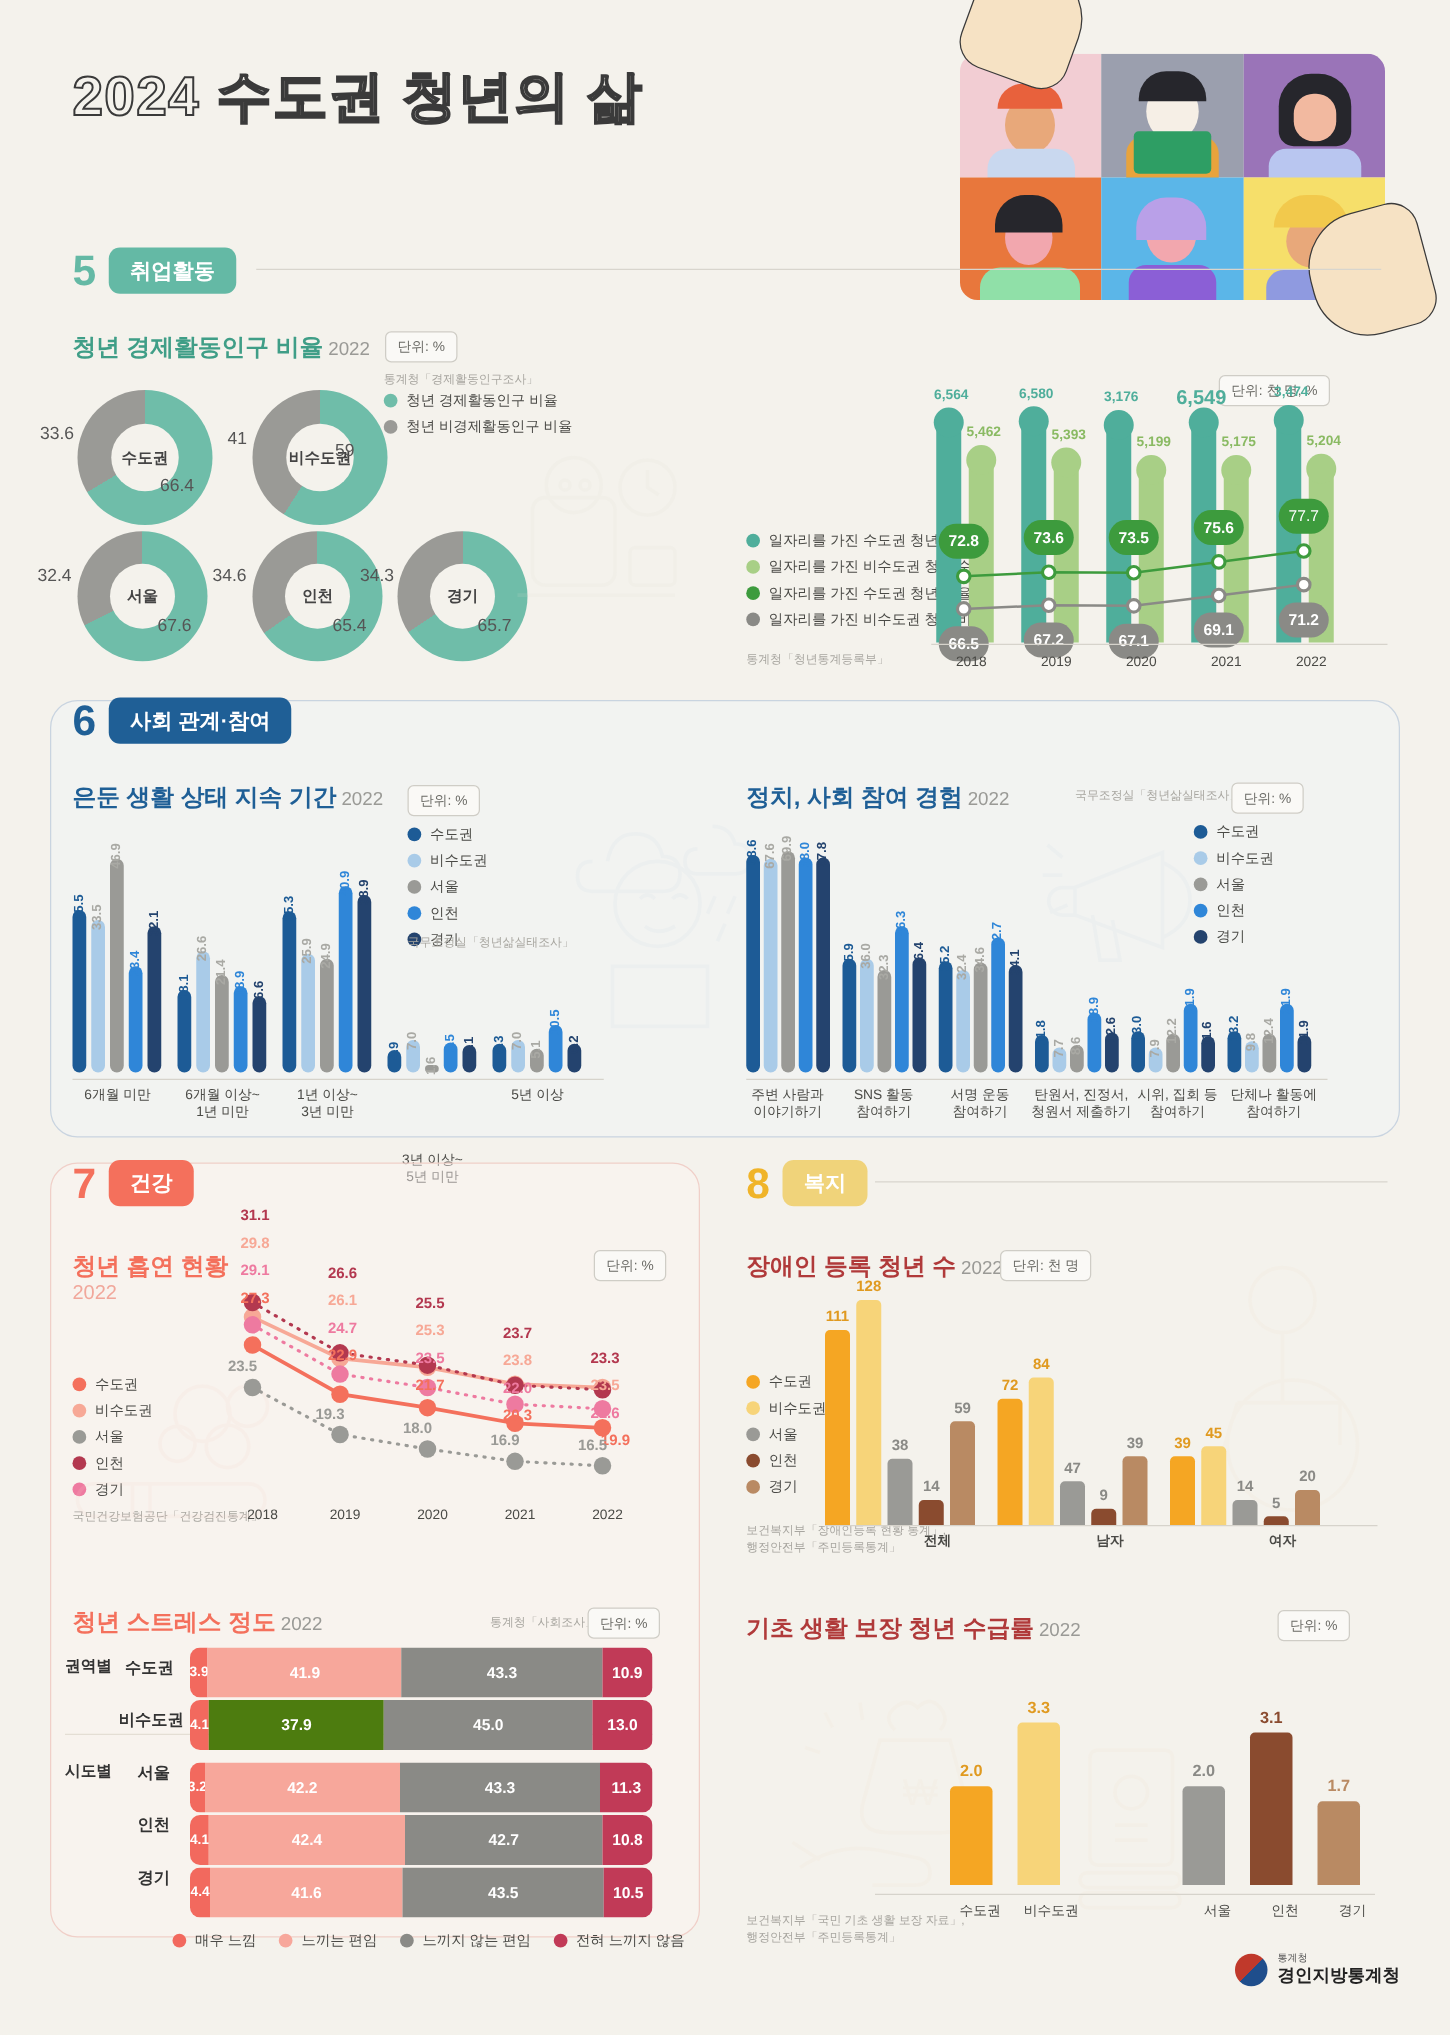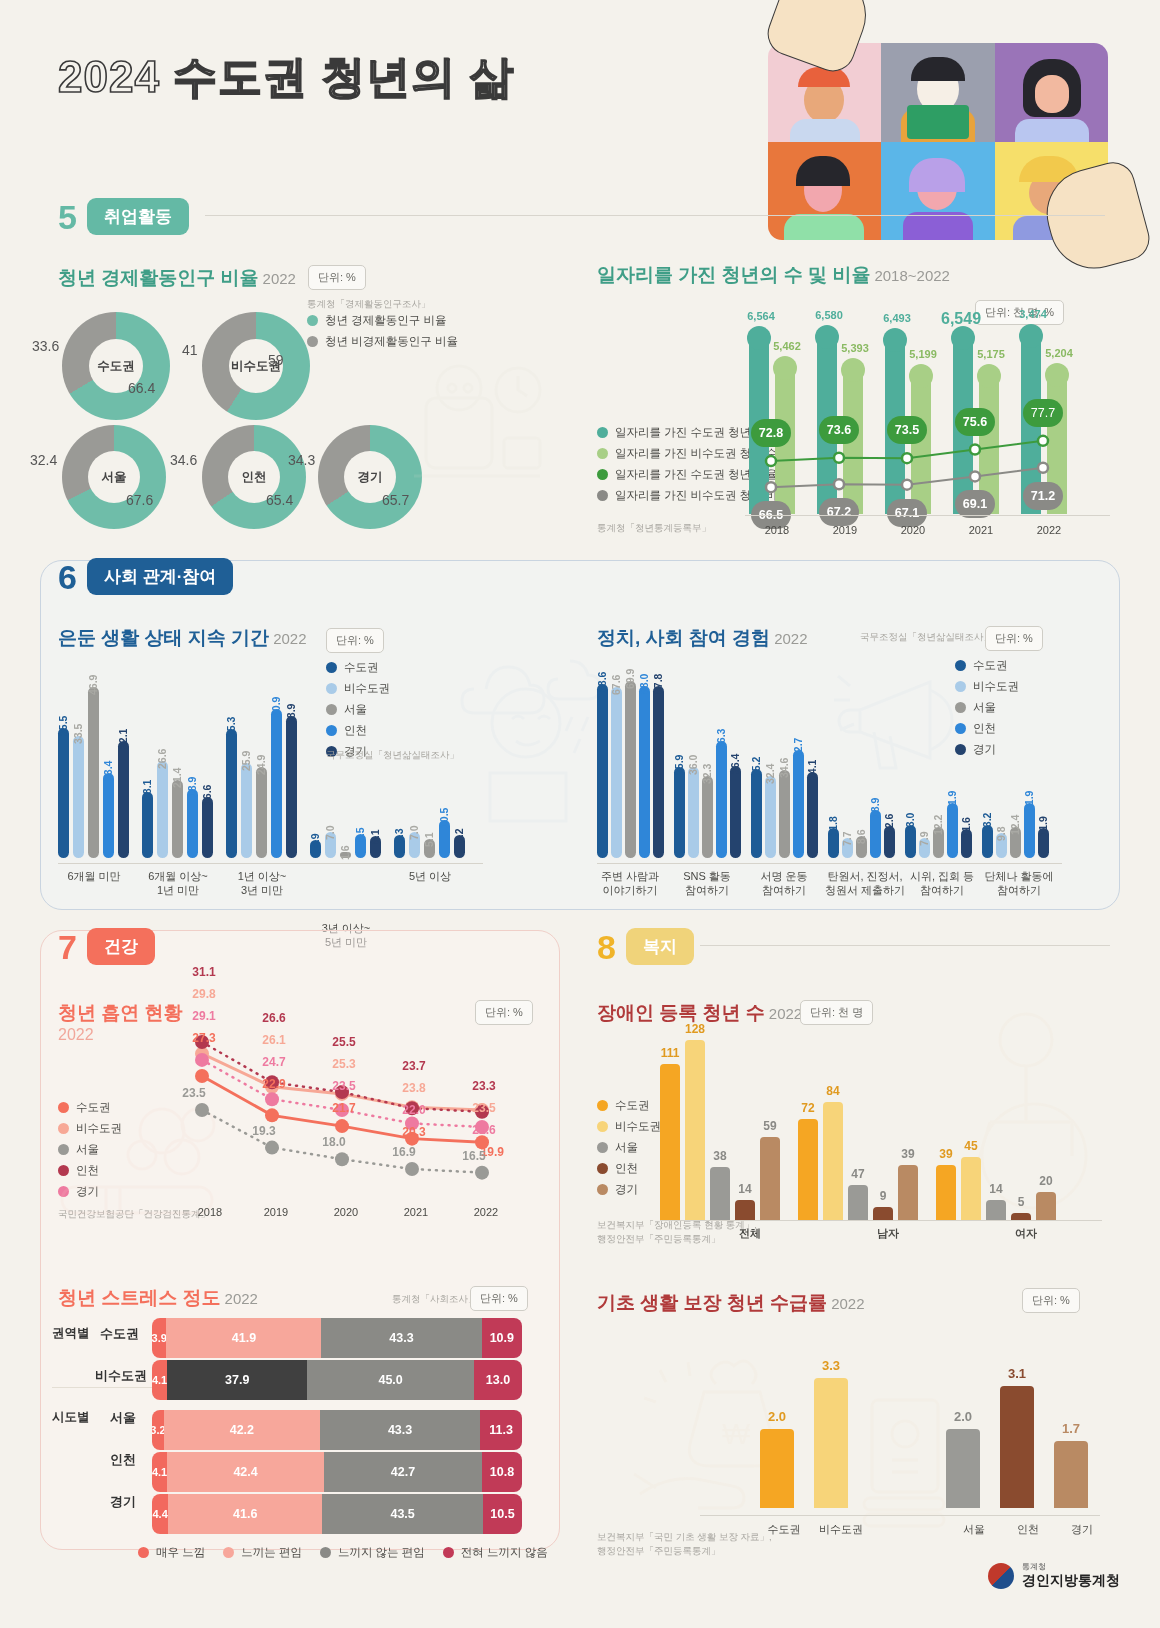--- a/index.html
+++ b/index.html
@@ -202,23 +202,20 @@
       <circle cx="44" cy="38" r="4"></circle>
           <circle cx="60" cy="38" r="4"></circle>
       <rect x="96" y="88" width="36" height="30" rx="4"></rect>
           <circle cx="110" cy="40" r="22"></circle>
       <path d="M110 26v14l9 6"></path>
           <path d="M6 126h126"></path>
         </g>
       </svg>
   </div>
 
-  <div class="ctitle t-green" style="left:597px;top:262px;">
-    <span>일자리를 가진 청년의 수 및 비율</span><span class="yr">2018~2022</span>
-  </div>
   <div class="unit" style="left:975px;top:258px;margin-top:42px;">단위: 천 명, %</div>
   <div class="src" style="left:597px;top:521px;">통계청「청년통계등록부」</div>
 
   <div class="legend" style="left:597px;top:425px;">
     <div class="row">
         <span class="dot" style="background:#4fae9b"></span>
         <span class="lb">일자리를 가진 수도권 청년 수</span>
       </div>
     <div class="row">
         <span class="dot" style="background:#a8cf86"></span>
@@ -242,21 +239,21 @@
       <div class="bar" style="left:28px;top:56.27777777777777px;width:24px;height:24px;background:#a8cf86;border-radius:50%;"></div>
       <div class="barlab" style="left:18px;top:40.27777777777777px;width:48px;text-align:center;color:#8aba63;font-size:11px;">5,462</div>
       <div class="bar" style="left:72px;top:31.22222222222223px;width:20px;height:182.77777777777777px;background:#4fae9b;border-radius:10px 10px 0 0;"></div>
       <div class="bar" style="left:70px;top:25.22222222222223px;width:24px;height:24px;background:#4fae9b;border-radius:50%;"></div>
       <div class="barlab" style="left:60px;top:9.222222222222229px;width:48px;text-align:center;color:#4fae9b;font-size:11px;">6,580</div>
       <div class="bar" style="left:98px;top:64.19444444444446px;width:20px;height:149.80555555555554px;background:#a8cf86;border-radius:10px 10px 0 0;"></div>
       <div class="bar" style="left:96px;top:58.19444444444446px;width:24px;height:24px;background:#a8cf86;border-radius:50%;"></div>
       <div class="barlab" style="left:86px;top:42.19444444444446px;width:48px;text-align:center;color:#8aba63;font-size:11px;">5,393</div>
       <div class="bar" style="left:140px;top:33.638888888888886px;width:20px;height:180.36111111111111px;background:#4fae9b;border-radius:10px 10px 0 0;"></div>
       <div class="bar" style="left:138px;top:27.638888888888886px;width:24px;height:24px;background:#4fae9b;border-radius:50%;"></div>
-      <div class="barlab" style="left:128px;top:11.638888888888886px;width:48px;text-align:center;color:#4fae9b;font-size:11px;">6,493</div>
+      <div class="barlab" style="left:128px;top:11.638888888888886px;width:48px;text-align:center;color:#4fae9b;font-size:11px;">3,176</div>
       <div class="bar" style="left:166px;top:69.58333333333334px;width:20px;height:144.41666666666666px;background:#a8cf86;border-radius:10px 10px 0 0;"></div>
       <div class="bar" style="left:164px;top:63.58333333333334px;width:24px;height:24px;background:#a8cf86;border-radius:50%;"></div>
       <div class="barlab" style="left:154px;top:47.58333333333334px;width:48px;text-align:center;color:#8aba63;font-size:11px;">5,199</div>
       <div class="bar" style="left:208px;top:32.08333333333334px;width:20px;height:181.91666666666666px;background:#4fae9b;border-radius:10px 10px 0 0;"></div>
       <div class="bar" style="left:206px;top:26.083333333333343px;width:24px;height:24px;background:#4fae9b;border-radius:50%;"></div>
       <div class="barlab" style="left:196px;top:10.083333333333343px;width:48px;text-align:left;color:#4fae9b;font-size:16px;">6,549</div>
       <div class="bar" style="left:234px;top:70.25px;width:20px;height:143.75px;background:#a8cf86;border-radius:10px 10px 0 0;"></div>
       <div class="bar" style="left:232px;top:64.25px;width:24px;height:24px;background:#a8cf86;border-radius:50%;"></div>
       <div class="barlab" style="left:222px;top:48.25px;width:48px;text-align:center;color:#8aba63;font-size:11px;">5,175</div>
       <div class="bar" style="left:276px;top:29.5px;width:20px;height:184.5px;background:#4fae9b;border-radius:10px 10px 0 0;"></div>
@@ -647,21 +644,21 @@
 
   <div id="stress-chart" style="position:absolute;left:0;top:0;">
       <div class="srow" style="left:152px;top:1318px;width:370px;">
         <div style="width: 3.9%; background: rgb(242, 105, 94); font-size: 11px;">3.9</div>
         <div style="width: 41.9%; background: rgb(247, 167, 155);">41.9</div>
         <div style="width: 43.3%; background: rgb(138, 138, 134);">43.3</div>
         <div style="width: 10.9%; background: rgb(193, 58, 87);">10.9</div>
       </div>
       <div class="srow" style="left:152px;top:1360px;width:370px;">
         <div style="width: 4.1%; background: rgb(242, 105, 94); font-size: 11px;">4.1</div>
-        <div style="width: 37.9%; background: #404040;">37.9</div>
+        <div style="width: 37.9%; background: #4d7c0f;">37.9</div>
         <div style="width: 45%; background: rgb(138, 138, 134);">45.0</div>
         <div style="width: 13%; background: rgb(193, 58, 87);">13.0</div>
       </div>
       <div class="srow" style="left:152px;top:1410px;width:370px;">
         <div style="width: 3.2%; background: rgb(242, 105, 94); font-size: 11px;">3.2</div>
         <div style="width: 42.2%; background: rgb(247, 167, 155);">42.2</div>
         <div style="width: 43.3%; background: rgb(138, 138, 134);">43.3</div>
         <div style="width: 11.3%; background: rgb(193, 58, 87);">11.3</div>
       </div>
       <div class="srow" style="left:152px;top:1452px;width:370px;">

